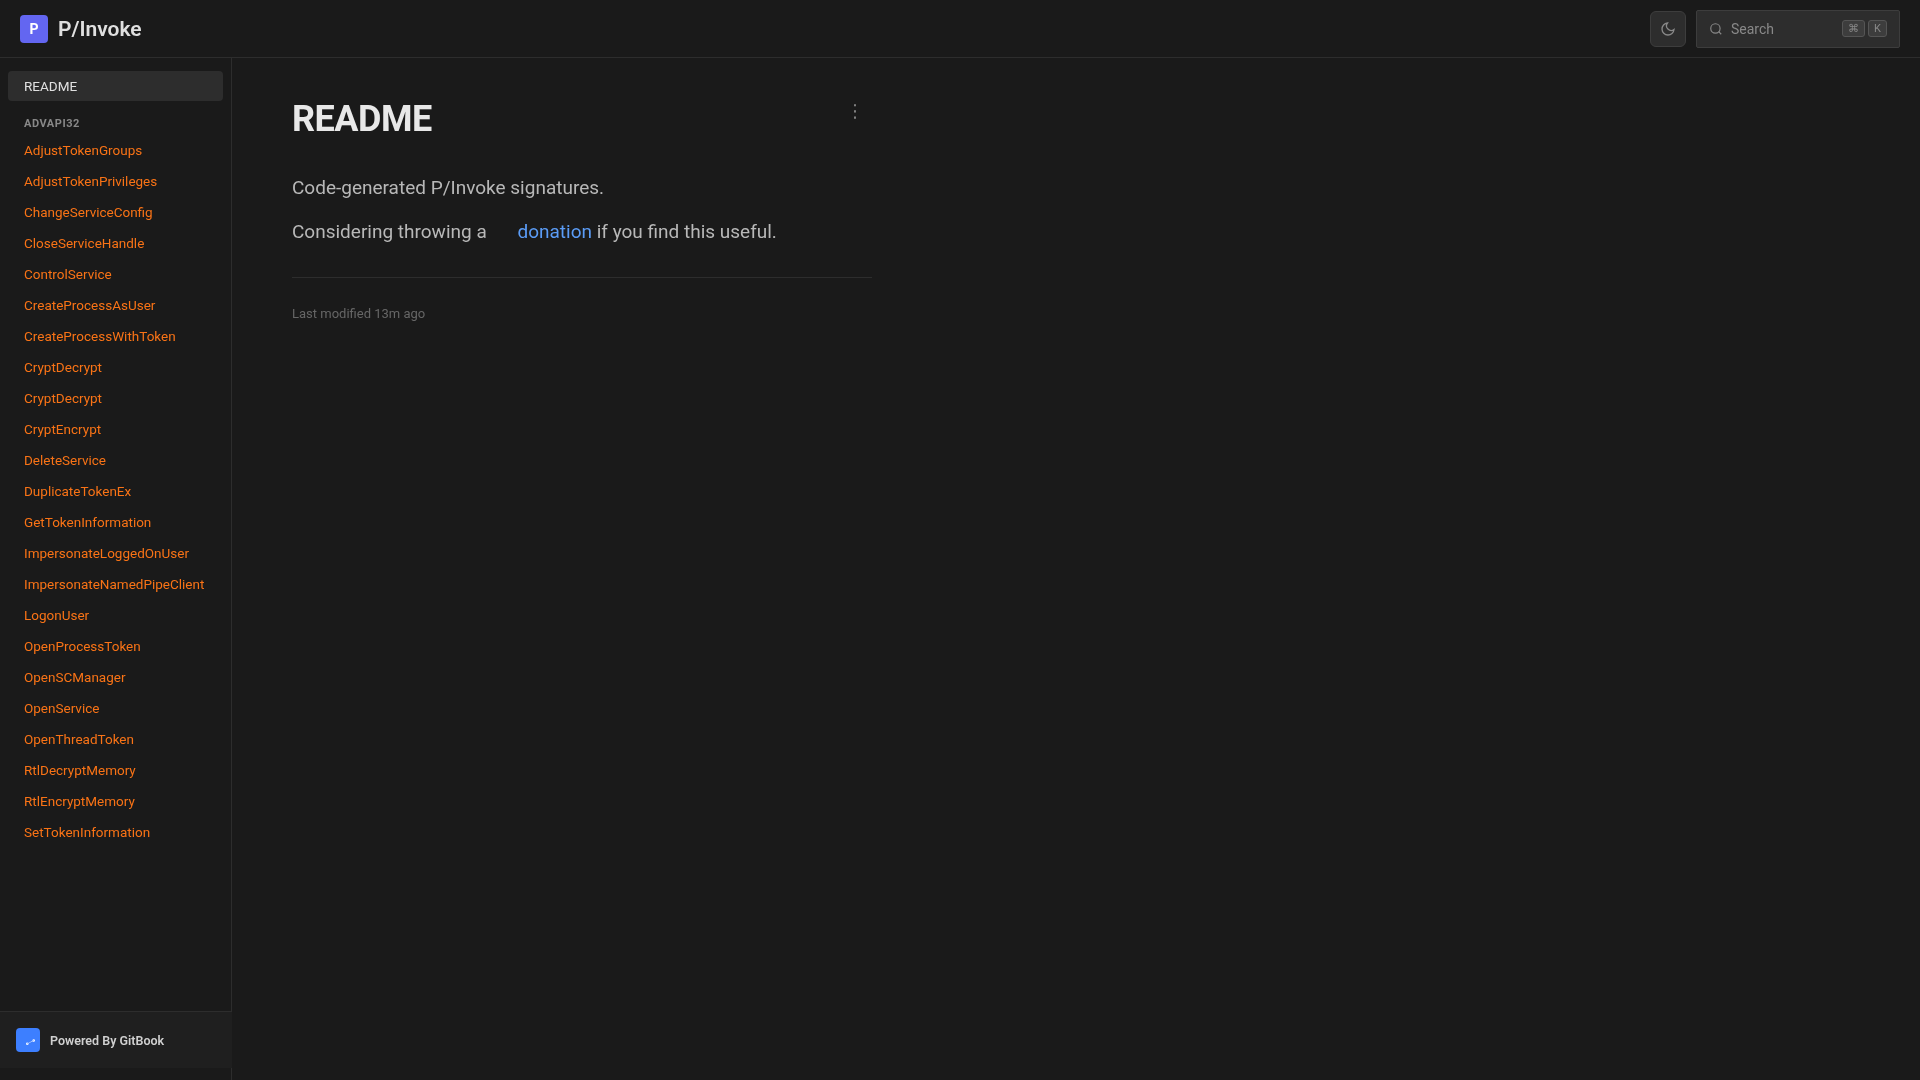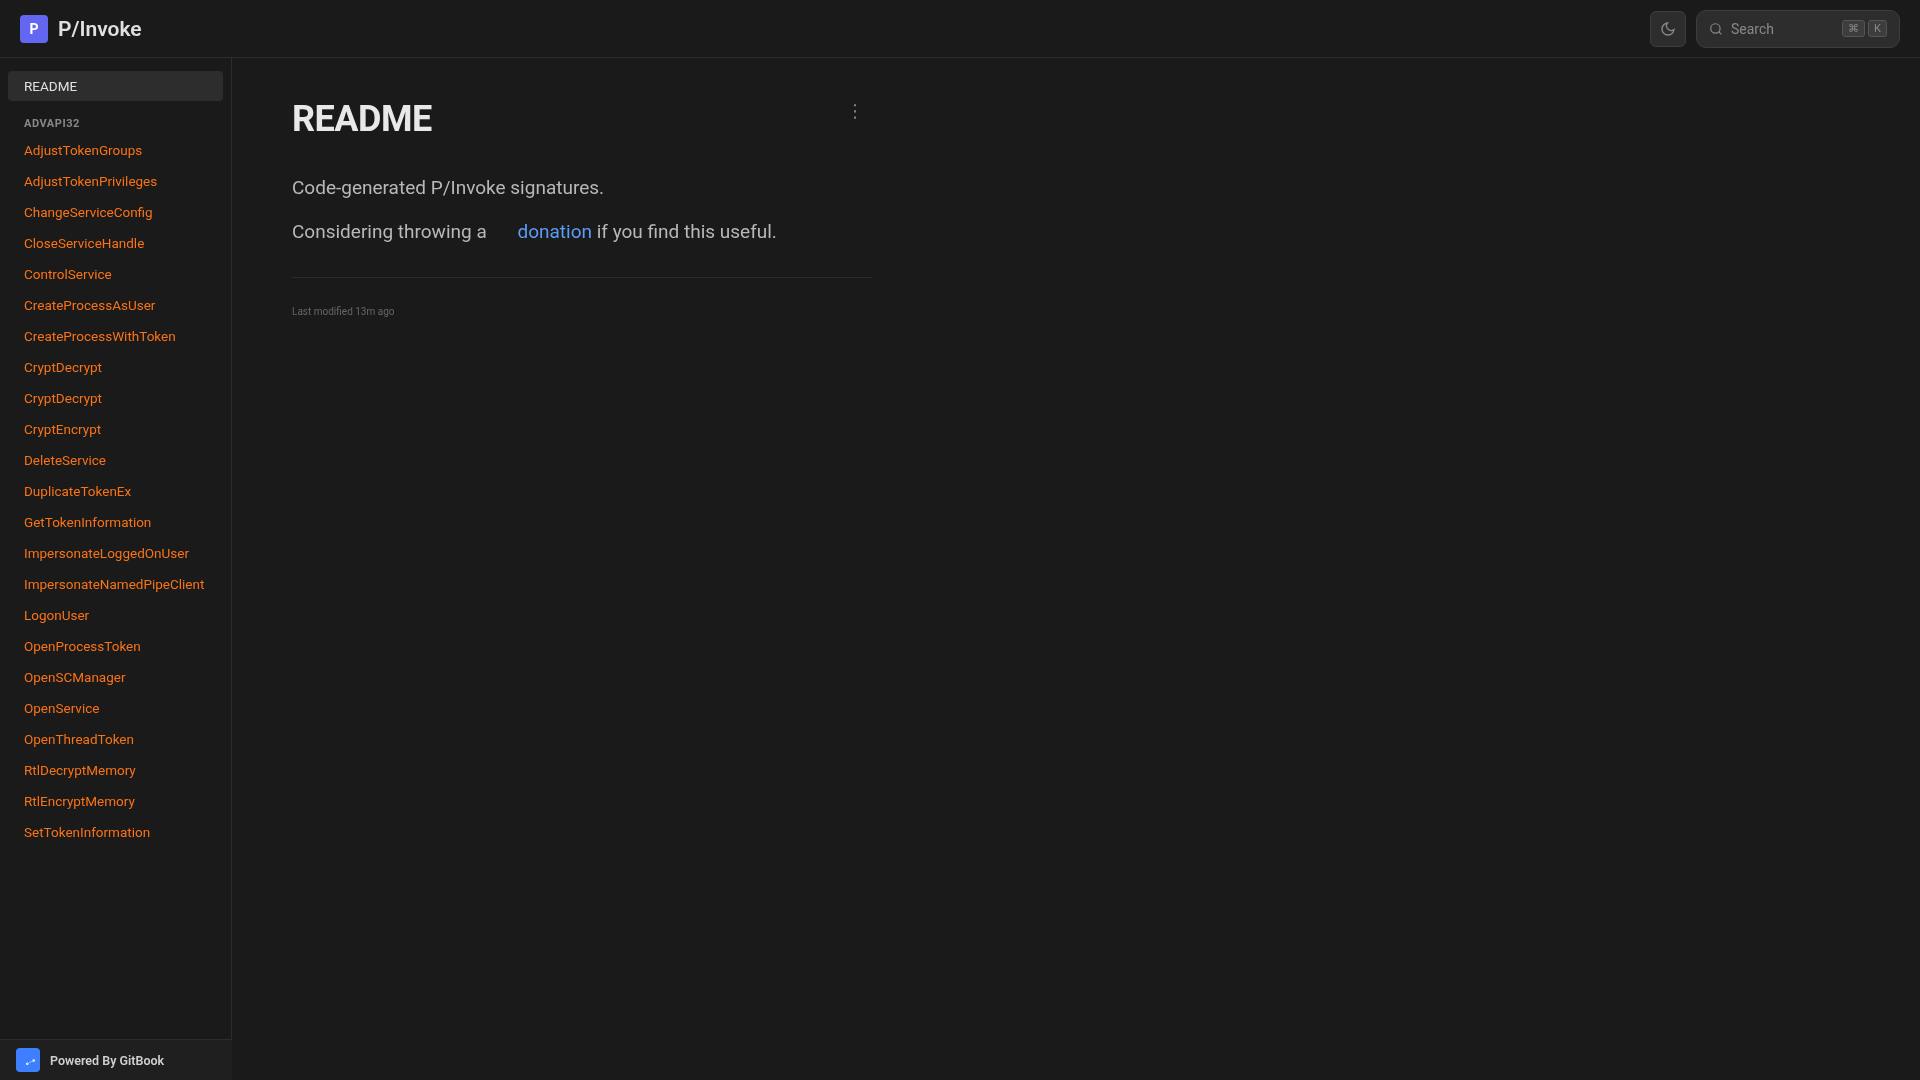--- a/index.html
+++ b/index.html
@@ -72,21 +72,21 @@
       display: flex;
       align-items: center;
       justify-content: center;
       cursor: pointer;
       color: #888;
     }
 
     .search-bar {
       background-color: #2d2d2d;
       border: 1px solid #3d3d3d;
-      border-radius: 10px;
+      border-radius: 2px;
       display: flex;
       align-items: center;
       padding: 6px 12px;
       gap: 8px;
       cursor: pointer;
       width: 204px;
       height: 38px;
     }
 
     .search-bar-text {
@@ -161,25 +161,25 @@
       font-weight: 700;
       color: #888;
       text-transform: uppercase;
       letter-spacing: 0.05em;
       margin: 8px 8px 0 8px;
     }
 
     
     .sidebar-footer {
       position: absolute;
-      bottom: 0;
+      bottom: 12px;
       width: 232px;
       background-color: #1f1f1f;
       border-top: 1px solid #2d2d2d;
-      padding: 8px 16px;
+      padding: 16px 16px;
       display: flex;
       align-items: center;
       gap: 10px;
       cursor: pointer;
     }
 
     .gitbook-icon {
       width: 24px;
       height: 24px;
       background-color: #3d7fff;
@@ -254,21 +254,21 @@
     }
 
     .readme-divider {
       border: none;
       border-top: 1px solid #2d2d2d;
       margin: 28px 0;
     }
 
     .readme-modified {
       color: #666;
-      font-size: 10px;
+      font-size: 13px;
     }
 
     
     .main-content::-webkit-scrollbar {
       width: 6px;
     }
 
     .main-content::-webkit-scrollbar-track {
       background: transparent;
     }

